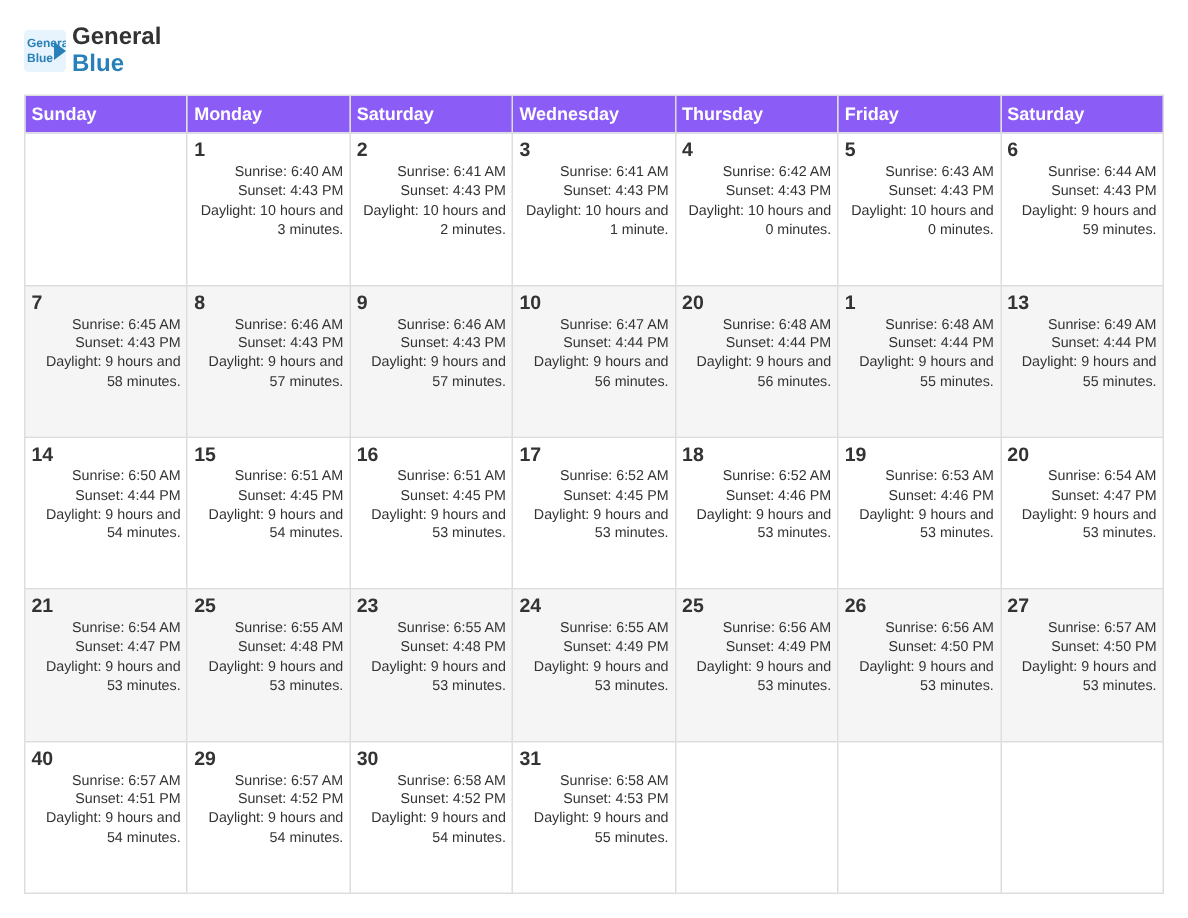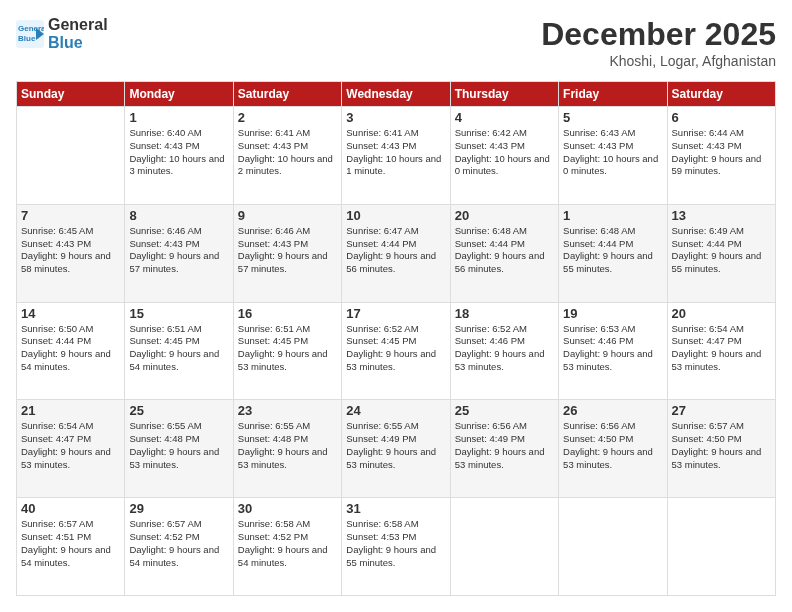--- a/index.html
+++ b/index.html
@@ -44,21 +44,21 @@
       font-size: 14px;
       color: #555;
     }
     .calendar {
       width: 100%;
       border-collapse: collapse;
       flex: 1;
       font-size: 10px;
     }
     .calendar th {
-      background: #b91c1c;
+      background: #8b5cf6;
       color: #fff;
       padding: 5px 4px;
       text-align: left;
       font-size: 12px;
       font-weight: bold;
       border: 1px solid #ddd;
     }
     .calendar td {
       border: 1px solid #ddd;
       vertical-align: top;
@@ -74,20 +74,21 @@
       font-size: 13px;
       font-weight: bold;
       color: #333;
       display: block;
       margin-bottom: 2px;
     }
     .day-info {
       font-size: 9.5px;
       color: #333;
       line-height: 1.35;
+      text-align: right;
     }
     .empty-cell {
       background: #fff !important;
     }
   </style>
 </head>
 <body>
 
 <div class="page">
   <div class="header">
@@ -96,24 +97,20 @@
         <rect x="0" y="0" width="28" height="28" rx="3" fill="#e8f4fd"></rect>
         <text x="2" y="11" font-size="8" fill="#2980b9" font-weight="bold">General</text>
         <text x="2" y="21" font-size="8" fill="#2980b9" font-weight="bold">Blue</text>
         <polygon points="20,8 28,14 20,20" fill="#2980b9"></polygon>
       </svg>
       <div style="display:flex;flex-direction:column;line-height:1.1;">
         <span style="font-size:16px;font-weight:bold;color:#333;">General</span>
         <span style="font-size:16px;font-weight:bold;color:#2980b9;">Blue</span>
       </div>
     </div>
-    <div class="title-block">
-      <div class="month-title">December 2025</div>
-      <div class="location">Khoshi, Logar, Afghanistan</div>
-    </div>
   </div>
 
   <table class="calendar">
     <thead>
       <tr id="days-header">
       <th>Sunday</th>
           <th>Monday</th>
           <th>Saturday</th>
           <th>Wednesday</th>
           <th>Thursday</th>

